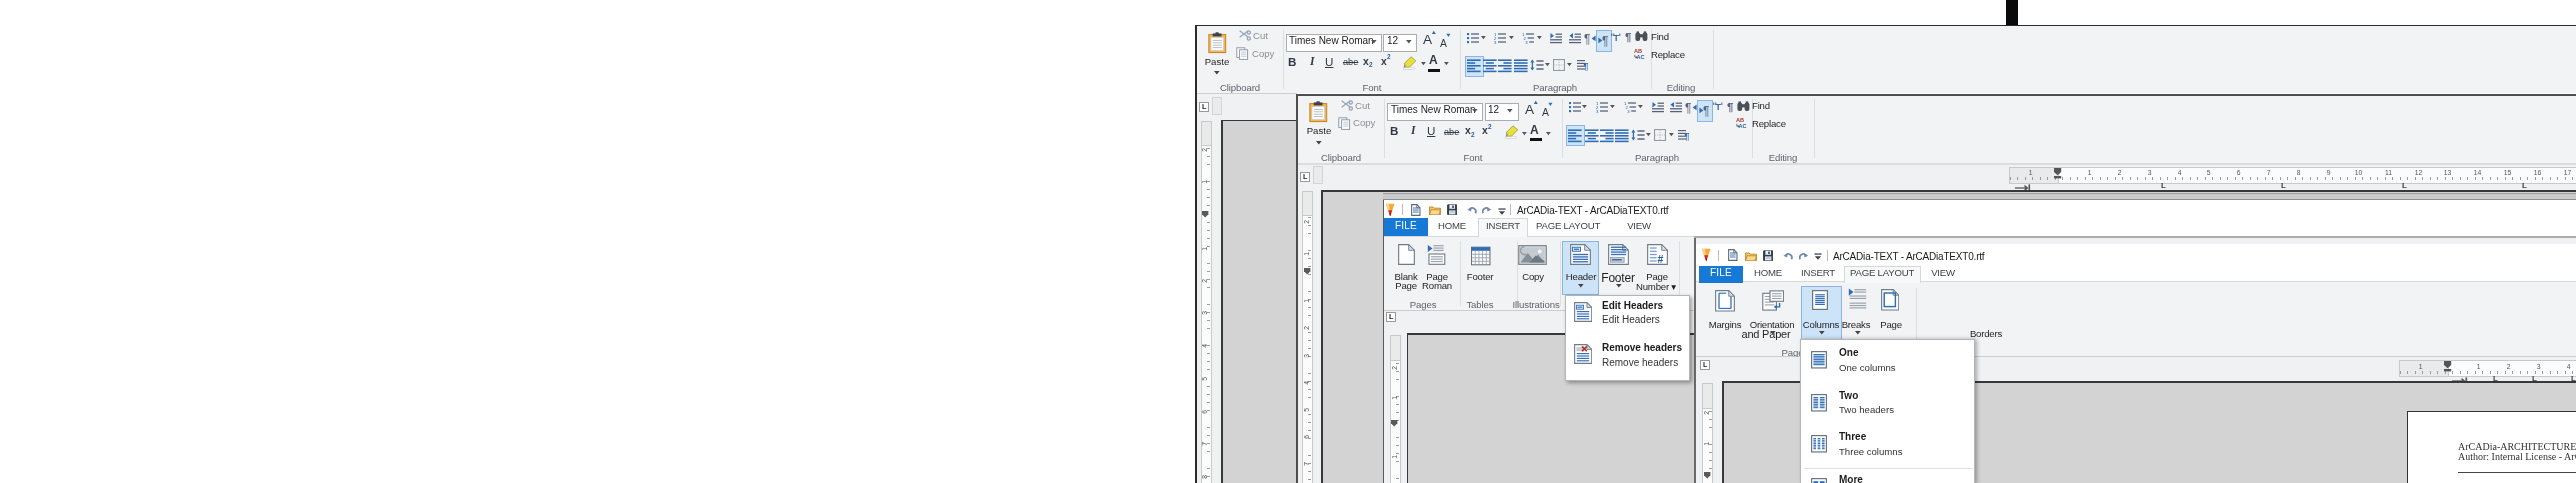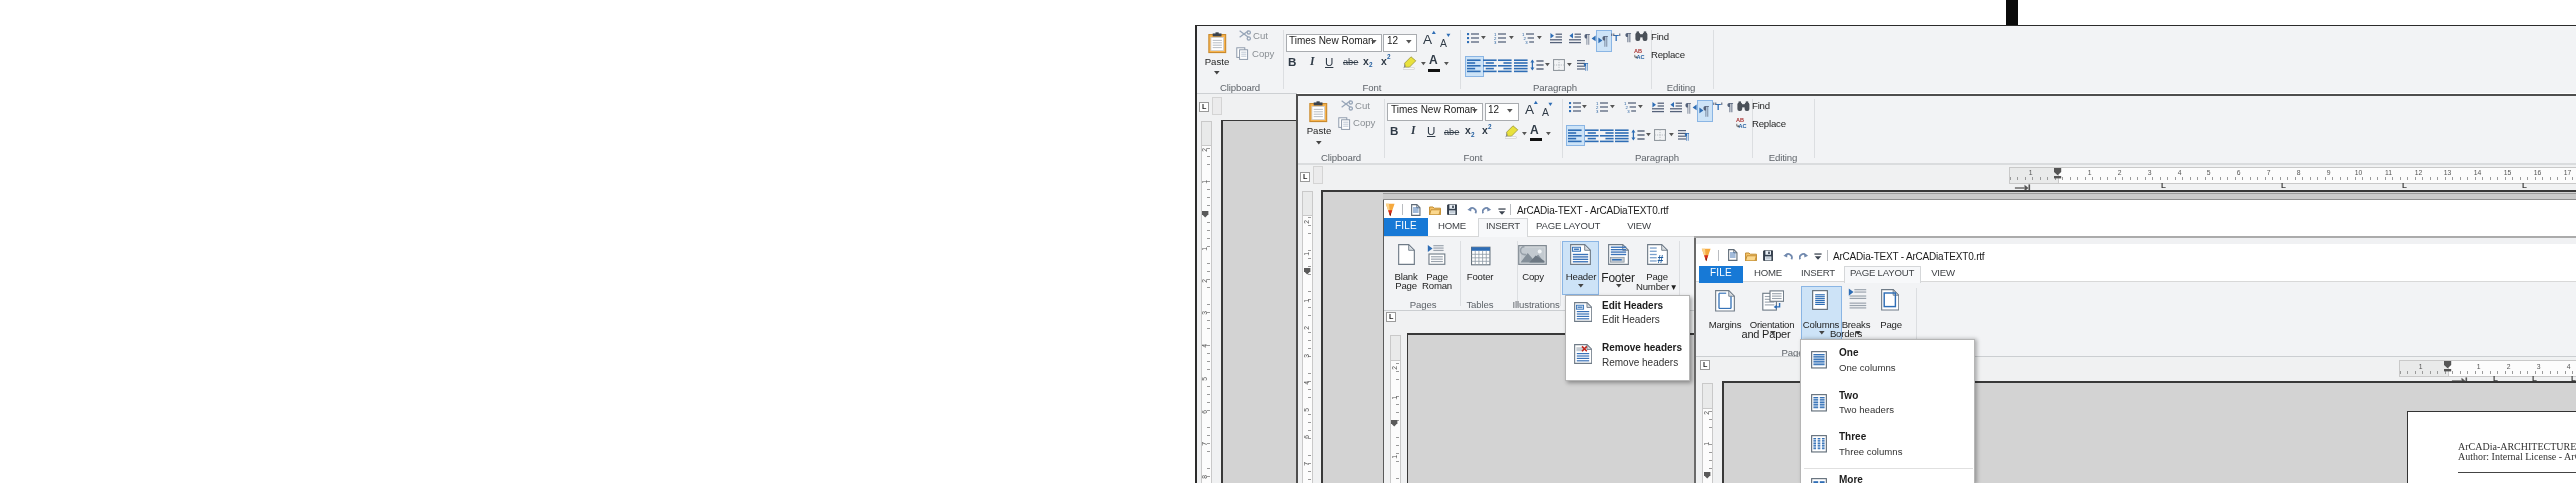--- a/index.html
+++ b/index.html
@@ -785,21 +785,21 @@
 <div class="a t" style="left:1836px;top:320px;width:40px;height:9.6px;font-size:9.6px;color:#1f1f1f;letter-spacing:-0.2px">Breaks</div>
 <svg class="a" style="left:1855px;top:331px;" width="5.6" height="4" viewBox="0 0 7 5">
     <polygon points="0,0 7,0 3.5,4.5" fill="#444"></polygon>
   </svg>
 <svg class="a" style="left:1881px;top:289px;" width="18.4" height="21.6" viewBox="0 0 23 27">
     <path d="M0.8,0.8 L15.2,0.8 L22.2,7.8 L22.2,26.2 L0.8,26.2 Z" fill="#fff" stroke="#6f7b87" stroke-width="1.4"></path>
     <path d="M15.2,0.8 L15.2,7.8 L22.2,7.8 Z" fill="#d9dde1" stroke="#6f7b87" stroke-width="1.1"></path>
     <rect x="4" y="5" width="14" height="17" fill="none" stroke="#2e6db5" stroke-width="1.8"></rect>
   </svg>
 <div class="a t" style="left:1871px;top:320px;width:40px;height:9.6px;font-size:9.6px;color:#1f1f1f;letter-spacing:-0.2px">Page</div>
-<div class="a t" style="left:1826px;top:329px;width:40px;height:9.6px;font-size:9.6px;color:#1f1f1f;letter-spacing:-0.2px">Borders</div>
+<div class="a t" style="left:1966px;top:329px;width:40px;height:9.6px;font-size:9.6px;color:#1f1f1f;letter-spacing:-0.2px">Borders</div>
 <div class="a" style="left:1916px;top:288px;width:0.8px;height:52px;background:#dcdee1"></div>
 <div class="a t" style="left:1766px;top:348px;width:80px;height:9.6px;font-size:9.6px;color:#5f646a;letter-spacing:-0.1px">Page Setup</div>
 <div class="a" style="left:1696px;top:357px;width:880px;height:126px;background:#f0f1f2"></div>
 <div class="a" style="left:1700px;top:360px;width:10.4px;height:10.4px;background:#fff;border:0.8px solid #9a9a9a;box-sizing:border-box"></div>
 <div class="a t" style="left:1700px;top:361px;width:10.4px;height:8.8px;font-size:7.2px;font-weight:bold;color:#1c1c1c">L</div>
 <div class="a" style="left:1702px;top:383px;width:11.2px;height:26px;background:#e9eaea;border:0.8px solid #c9c9c9;box-sizing:border-box"></div>
 <div class="a" style="left:1702px;top:409px;width:11.2px;height:74px;background:#fcfcfc;border-left:0.8px solid #c9c9c9;border-right:0.8px solid #c9c9c9;box-sizing:border-box"></div>
 <div class="a" style="left:1709px;top:411px;width:3.2px;height:73px;background:repeating-linear-gradient(180deg,#9a9a9a 0 0.8px,transparent 0.8px 8.2px)"></div>
 <div class="a t" style="left:1703px;top:408px;width:8.8px;height:9.6px;font-size:6.8px;color:#555;transform:rotate(-90deg)">2</div>
 <div class="a t" style="left:1703px;top:439px;width:8.8px;height:9.6px;font-size:6.8px;color:#555;transform:rotate(-90deg)">1</div>

